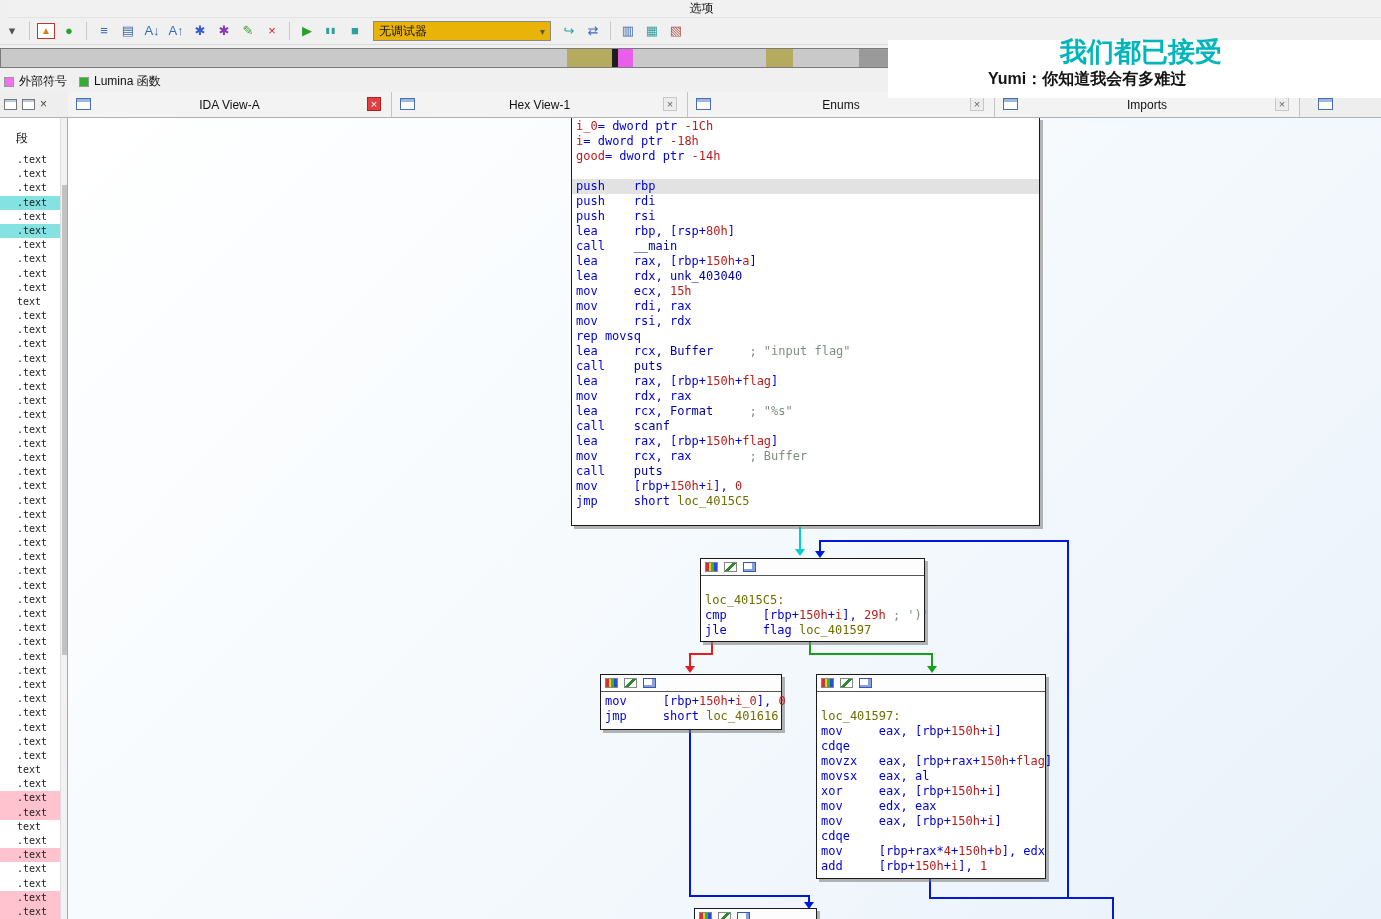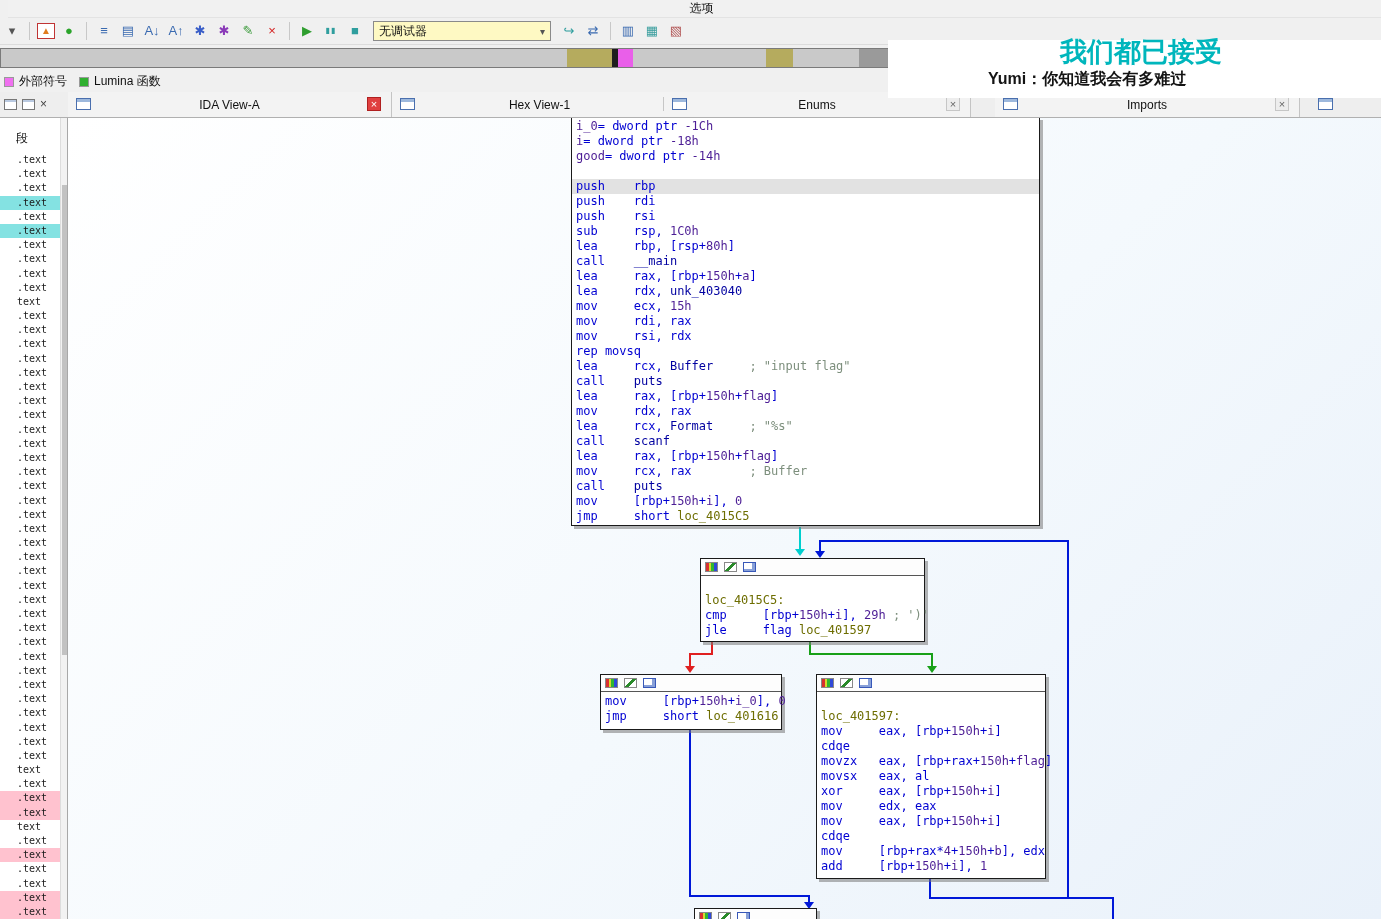--- a/index.html
+++ b/index.html
@@ -16,21 +16,21 @@
   .menu-item { padding:0 10px; font-size:12px; cursor:default; }
   
   .toolbar { position:absolute; left:0; top:18px; width:1381px; height:27px;
     display:flex; align-items:center; gap:4px; padding-left:2px;
     background:#f0f0f0; border-bottom:1px solid #dcdcdc; }
   .tb-icon { min-width:20px; height:18px; display:inline-flex; align-items:center;
     justify-content:center; font-size:13px; line-height:18px; }
   .tb-icon.framed { border:1px solid; background:#fff; min-width:18px; height:16px; font-size:10px; }
   .tb-icon.small2 { font-size:8px; letter-spacing:1px; }
   .tb-sep { width:1px; height:18px; background:#c8c8c8; margin:0 3px; display:inline-block; }
-  .combo { width:178px; height:20px; background:#fef9c3; border:1px solid #8a8a8a;
+  .combo { width:178px; height:20px; background:#eab308; border:1px solid #8a8a8a;
     display:inline-flex; align-items:center; justify-content:space-between;
     padding:0 5px; font-size:12px; margin:0 4px; }
   .combo-caret { color:#555; font-size:10px; }
   
   .navband-row { position:absolute; left:0; top:45px; width:1381px; height:26px; background:#f0f0f0; }
   .navband { position:absolute; left:0; top:3px; width:891px; height:20px;
     background:#c9c9c9; border:1px solid #7a7a7a; }
   .nav-seg { position:absolute; top:0; height:100%; }
   
   .legend-row { position:absolute; left:0; top:71px; width:1381px; height:21px;
@@ -76,21 +76,21 @@
   .gtitle { height:17px; border-bottom:1px solid #555; display:flex; align-items:center;
     gap:6px; padding-left:4px; background:#fdfdfd; }
   .nt { width:13px; height:10px; border:1px solid #888; display:inline-block; }
   .nt-palette { background:linear-gradient(90deg,#d83030 0 25%,#d8d830 25% 50%,#30b830 50% 75%,#3048d8 75% 100%); }
   .nt-pencil { background:linear-gradient(135deg,#fff 42%,#2a8a2a 42% 58%,#fff 58%); }
   .nt-frame { border-color:#3858b8; background:#fff; box-shadow:inset -3px -2px 0 #88a0d8; }
   .gcode { padding-top:2px; }
   .gline { height:15px; line-height:15px; white-space:pre; padding-left:4px;
     font-family:"DejaVu Sans Mono", monospace; font-size:12px; color:#000; }
   .gline.hl { background:#e2e2e2; }
-  .t-b { color:#0000d2; } .t-g { color:#4c1d95;margin-top:16px; } .t-n { color:#0000a0; }
+  .t-b { color:#0000d2; } .t-g { color:#b91c1c;margin-top:16px; } .t-n { color:#0000a0; }
   .t-c { color:#7d8f7d; } .t-l { color:#6d6d00; }
   
   .overlay { position:absolute; left:888px; top:40px; width:493px; height:58px;
     background:#ffffff; z-index:60; }
   .cap-top { position:absolute; left:172px; top:-6px; font-size:27px; font-weight:bold;
     white-space:nowrap; }
   .cap-bottom { position:absolute; left:100px; top:29px; font-size:16px; font-weight:bold;
     color:#141414; white-space:nowrap; }
 </style>
 </head>
@@ -155,21 +155,21 @@
 <div class="tab" style="left: 68px; width: 324px;">
       <span class="tab-icon"></span>
       <span class="tab-label">IDA View-A</span>
       <span class="tab-close red">×</span>
     </div>
     <div class="tab" style="left: 392px; width: 296px;">
       <span class="tab-icon"></span>
       <span class="tab-label">Hex View-1</span>
       <span class="tab-close plain">×</span>
     </div>
-    <div class="tab" style="left: 664px; width: 307px;">
+    <div class="tab" style="left: 688px; width: 307px;">
       <span class="tab-icon"></span>
       <span class="tab-label">Enums</span>
       <span class="tab-close plain">×</span>
     </div>
     <div class="tab" style="left: 995px; width: 305px;">
       <span class="tab-icon"></span>
       <span class="tab-label">Imports</span>
       <span class="tab-close plain">×</span>
     </div>
   </div>
@@ -269,21 +269,20 @@
 
   <div class="gnode no-title" style="left:503px;top:-1px;width:469px;height:409px">
     <div class="gcode">
         <div class="gline"><span class="t-g">i_0</span><span class="t-b">= dword ptr </span><span class="t-g">-1Ch</span></div>
         <div class="gline"><span class="t-g">i</span><span class="t-b">= dword ptr </span><span class="t-g">-18h</span></div>
         <div class="gline"><span class="t-g">good</span><span class="t-b">= dword ptr </span><span class="t-g">-14h</span></div>
         <div class="gline">&nbsp;</div>
         <div class="gline hl"><span class="t-b">push    rbp</span></div>
         <div class="gline"><span class="t-b">push    rdi</span></div>
         <div class="gline"><span class="t-b">push    rsi</span></div>
-        <div class="gline"><span class="t-b">sub     rsp, </span><span class="t-g">1C0h</span></div>
         <div class="gline"><span class="t-b">lea     rbp, [rsp+</span><span class="t-g">80h</span><span class="t-b">]</span></div>
         <div class="gline"><span class="t-b">call    </span><span class="t-n">__main</span></div>
         <div class="gline"><span class="t-b">lea     rax, [rbp+</span><span class="t-g">150h</span><span class="t-b">+</span><span class="t-g">a</span><span class="t-b">]</span></div>
         <div class="gline"><span class="t-b">lea     rdx, </span><span class="t-n">unk_403040</span></div>
         <div class="gline"><span class="t-b">mov     ecx, </span><span class="t-g">15h</span></div>
         <div class="gline"><span class="t-b">mov     rdi, rax</span></div>
         <div class="gline"><span class="t-b">mov     rsi, rdx</span></div>
         <div class="gline"><span class="t-b">rep movsq</span></div>
         <div class="gline"><span class="t-b">lea     rcx, </span><span class="t-n">Buffer</span><span class="t-c">     ; "input flag"</span></div>
         <div class="gline"><span class="t-b">call    </span><span class="t-n">puts</span></div>

